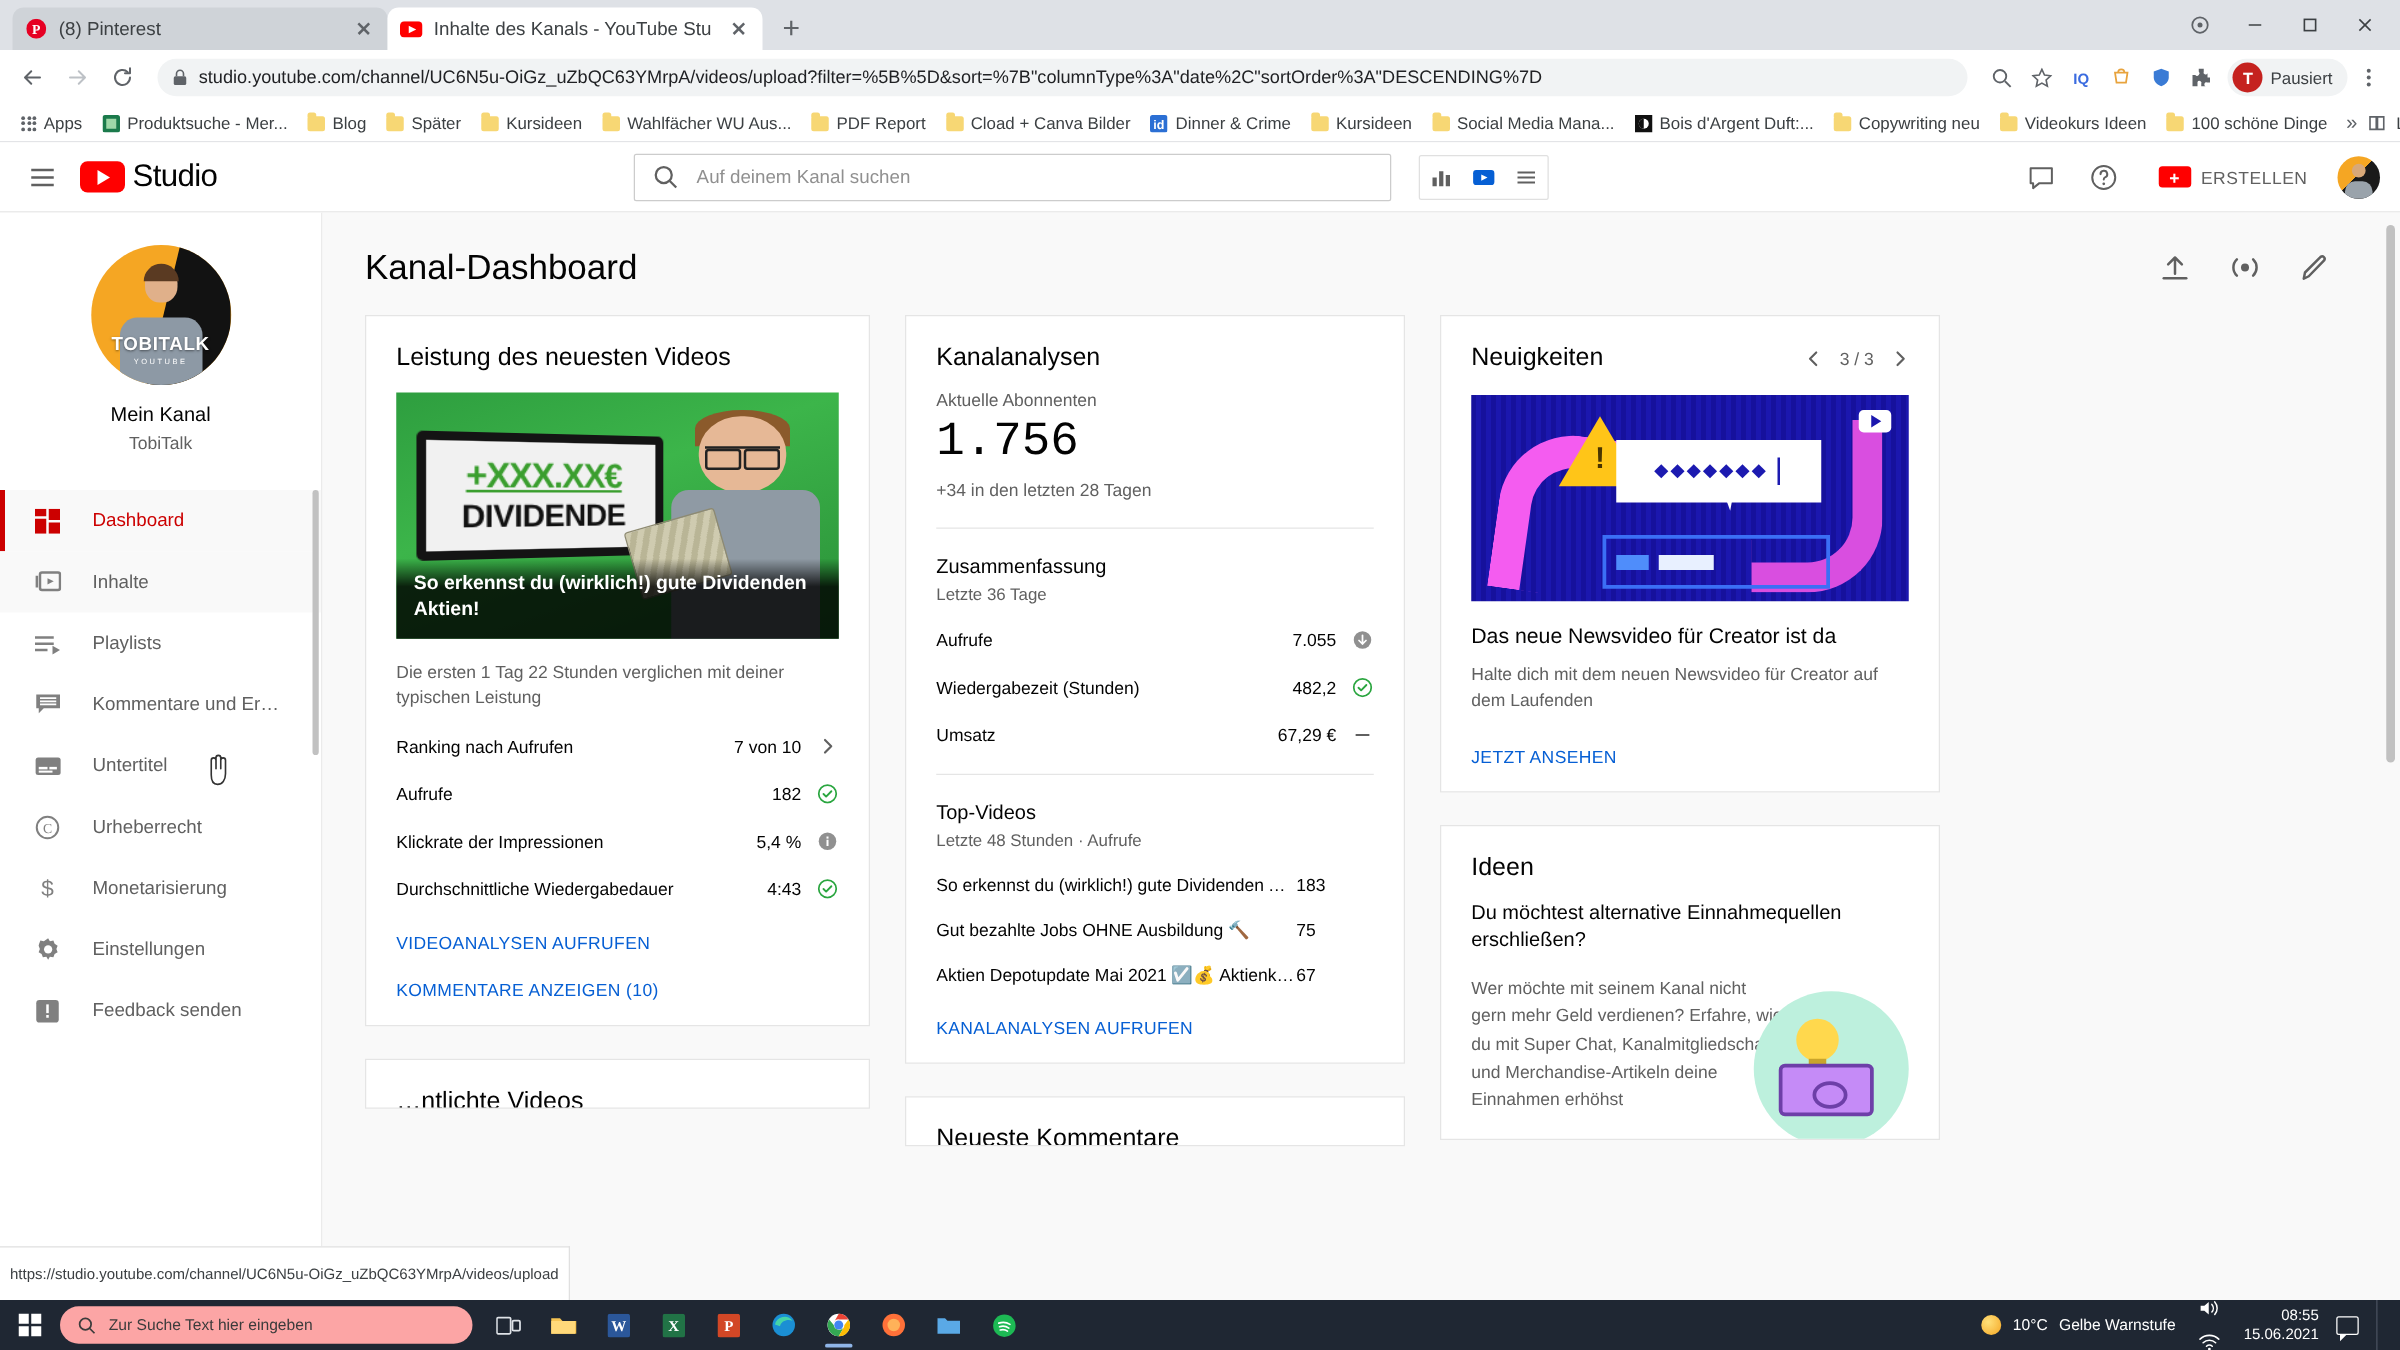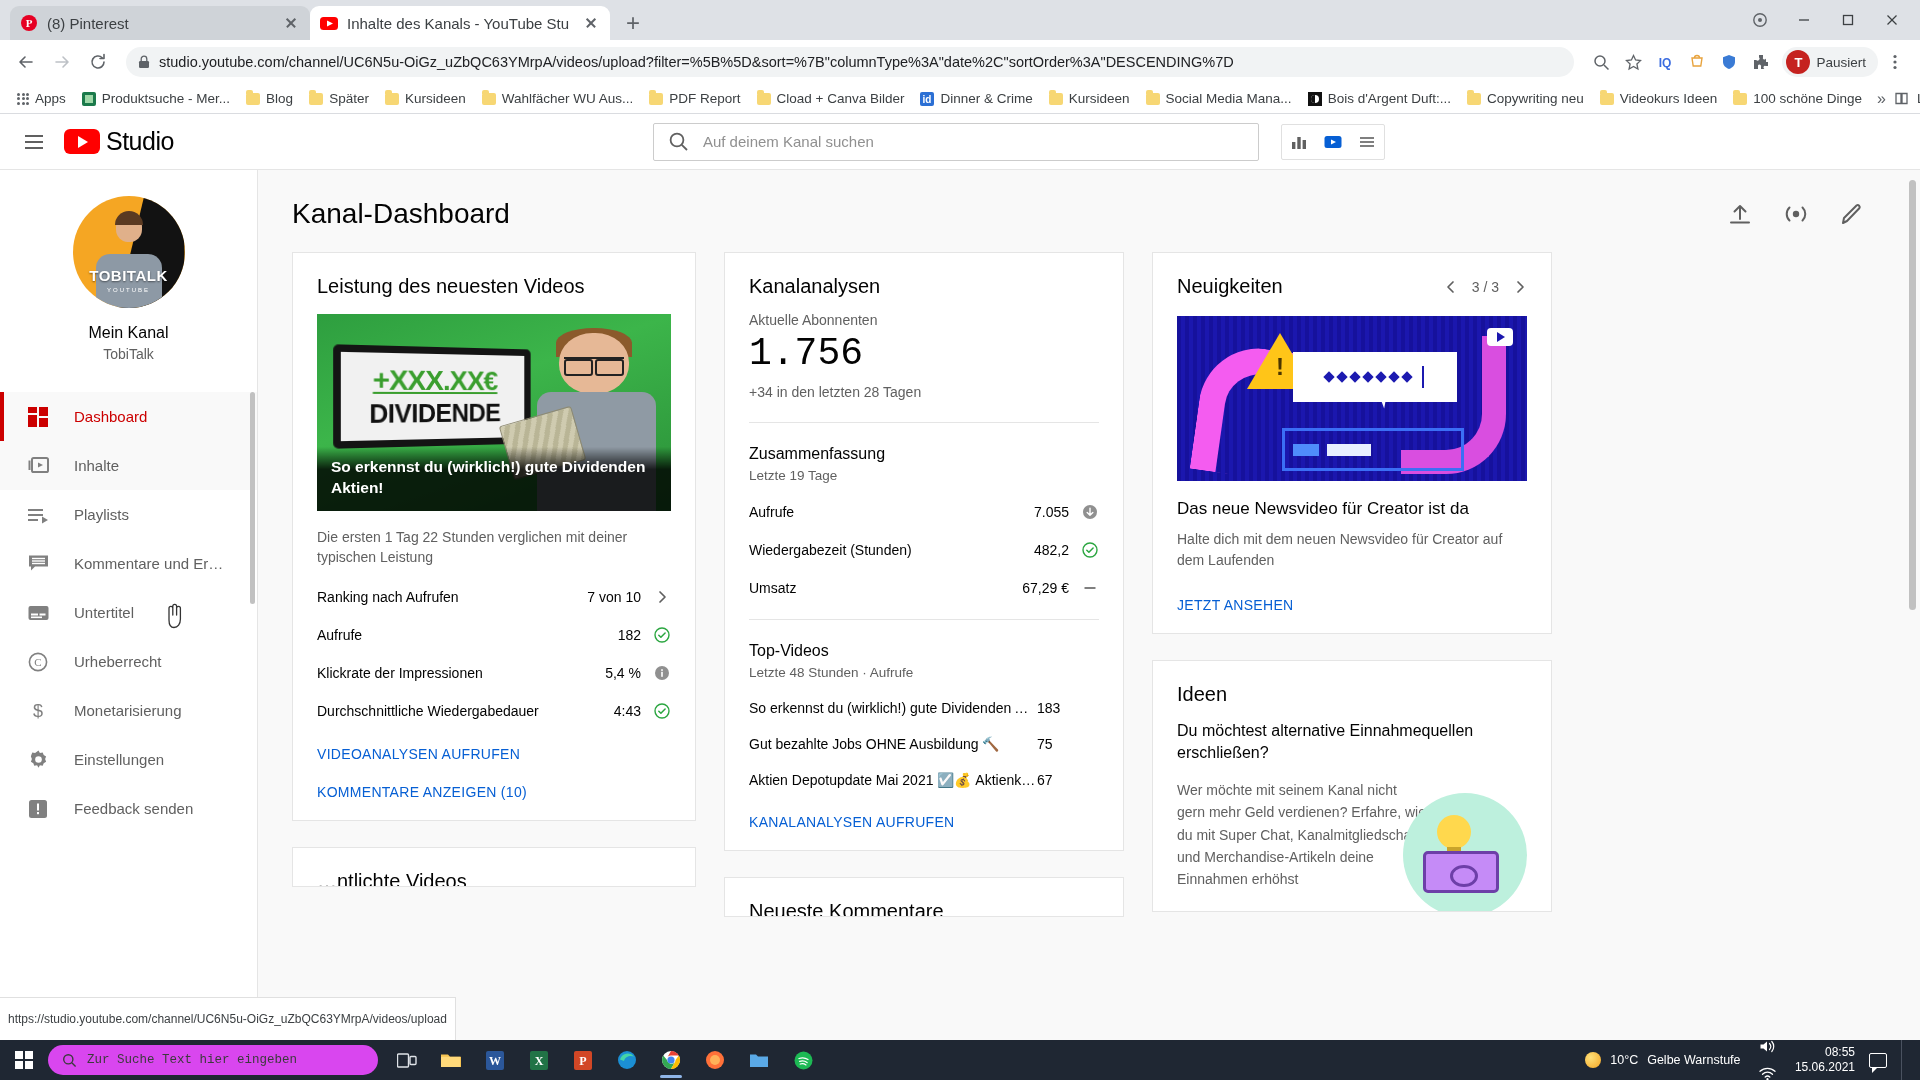--- a/index.html
+++ b/index.html
@@ -367,22 +367,22 @@
 
   
   .taskbar {
     height: 40px; background:#1f2733; display:flex; align-items:center;
     padding: 0 6px 0 0; color:#fff; font-size:12.5px;
   }
   .start-btn { width: 48px; height:40px; display:flex; align-items:center; justify-content:center;}
   .win-squares { display:grid; grid-template-columns: repeat(2,8px); grid-template-rows: repeat(2,8px); gap:2.5px;}
   .win-squares i { background:#fff; display:block; width:8px; height:8px;}
   .tb-search {
-    width: 330px; height:30px; background:#d946ef; border-radius:15px; display:flex; align-items:center;
-    gap:10px; padding: 0 14px; color:#3b3b3b; font-size:12.5px; margin-right: 8px; font-family: Liberation Mono, monospace;
+    width: 330px; height:30px; background:#fca5a5; border-radius:15px; display:flex; align-items:center;
+    gap:10px; padding: 0 14px; color:#3b3b3b; font-size:12.5px; margin-right: 8px;
   }
   .tb-apps { display:flex; align-items:center; gap:2px; }
   .tb-app { width: 42px; height:40px; display:flex; align-items:center; justify-content:center; position:relative;}
   .tb-app.running:after{ content:""; position:absolute; bottom:2px; left:50%; transform:translateX(-50%); width:22px; height:3px; background:#8fb5e8; border-radius:2px;}
   .tb-tray { margin-left:auto; display:flex; align-items:center; gap:14px; padding-right:4px;}
   .tray-weather { display:flex; align-items:center; gap:9px; font-size:12.5px;}
   .tray-sun { width:16px; height:16px; border-radius:50%; background: radial-gradient(circle at 35% 35%, #ffe17a, #f5a623);}
   .tray-icons { display:flex; align-items:center; gap:13px;flex-direction:column; }
   .tray-clock { text-align:right; line-height:1.25; font-size:12px; }
   .tray-show-desktop { width: 9px; height:40px; border-left:1px solid #4a5260;}
@@ -648,20 +648,42 @@
               <polygon points="8,6.5 13,9 8,11.5" fill="#fff"></polygon>
             </svg>
         </div>
         <div class="vt-btn">
           <svg width="18" height="18" viewBox="0 0 18 18">
               <line x1="2" y1="5" x2="16" y2="5" stroke="#606060" stroke-width="1.6"></line>
               <line x1="2" y1="9" x2="16" y2="9" stroke="#606060" stroke-width="1.6"></line>
               <line x1="2" y1="13" x2="16" y2="13" stroke="#606060" stroke-width="1.6"></line>
             </svg>
         </div>
+      </div>
+    </div>
+    <div class="yt-right">
+      <div class="yt-icon-btn">
+        <svg width="24" height="24" viewBox="0 0 24 24">
+            <path d="M3.5 4.5h17v12h-10l-5 4v-4h-2z" fill="none" stroke="#606060" stroke-width="1.6" stroke-linejoin="round"></path>
+          </svg>
+      </div>
+      <div class="yt-icon-btn">
+        <svg width="24" height="24" viewBox="0 0 24 24">
+            <circle cx="12" cy="12" r="9.2" fill="none" stroke="#606060" stroke-width="1.6"></circle>
+            <path d="M9.4 9.3a2.7 2.7 0 1 1 3.6 2.6c-.7.3-1 .9-1 1.7" fill="none" stroke="#606060" stroke-width="1.6" stroke-linecap="round"></path>
+            <circle cx="12" cy="17" r="1.1" fill="#606060"></circle>
+          </svg>
+      </div>
+      <div class="create-btn">
+        <span class="create-cam"></span>
+        <span>ERSTELLEN</span>
+      </div>
+      <div class="yt-avatar">
+        <span class="head"></span>
+        <span class="body"></span>
       </div>
     </div>
   </div>
 
   <div class="yt-body">
 
     <div class="sidebar">
       <div class="channel-block">
         <div class="channel-avatar">
           <span class="corner"></span>
@@ -872,21 +894,21 @@
 
           <div class="col-b">
             <div class="card">
               <div class="card-title">Kanalanalysen</div>
               <div class="sub-label">Aktuelle Abonnenten</div>
               <div class="big-number">1.756</div>
               <div class="delta">+34 in den letzten 28 Tagen</div>
               <div class="divider"></div>
 
               <div class="section-title">Zusammenfassung</div>
-              <div class="section-sub">Letzte 19 Tage</div>
+              <div class="section-sub">Letzte 36 Tage</div>
 
               <div class="metric-row">
                 <span class="m-label">Aufrufe</span>
                 <span class="m-value">7.055</span>
                 <span class="m-icon">
                   <svg width="16" height="16" viewBox="0 0 16 16">
                       <circle cx="8" cy="8" r="7" fill="#909090"></circle>
                       <path d="M8 4.2v7M5.2 8.4L8 11.2l2.8-2.8" fill="none" stroke="#fff" stroke-width="1.4" stroke-linecap="round" stroke-linejoin="round"></path>
                     </svg>
                 </span>

